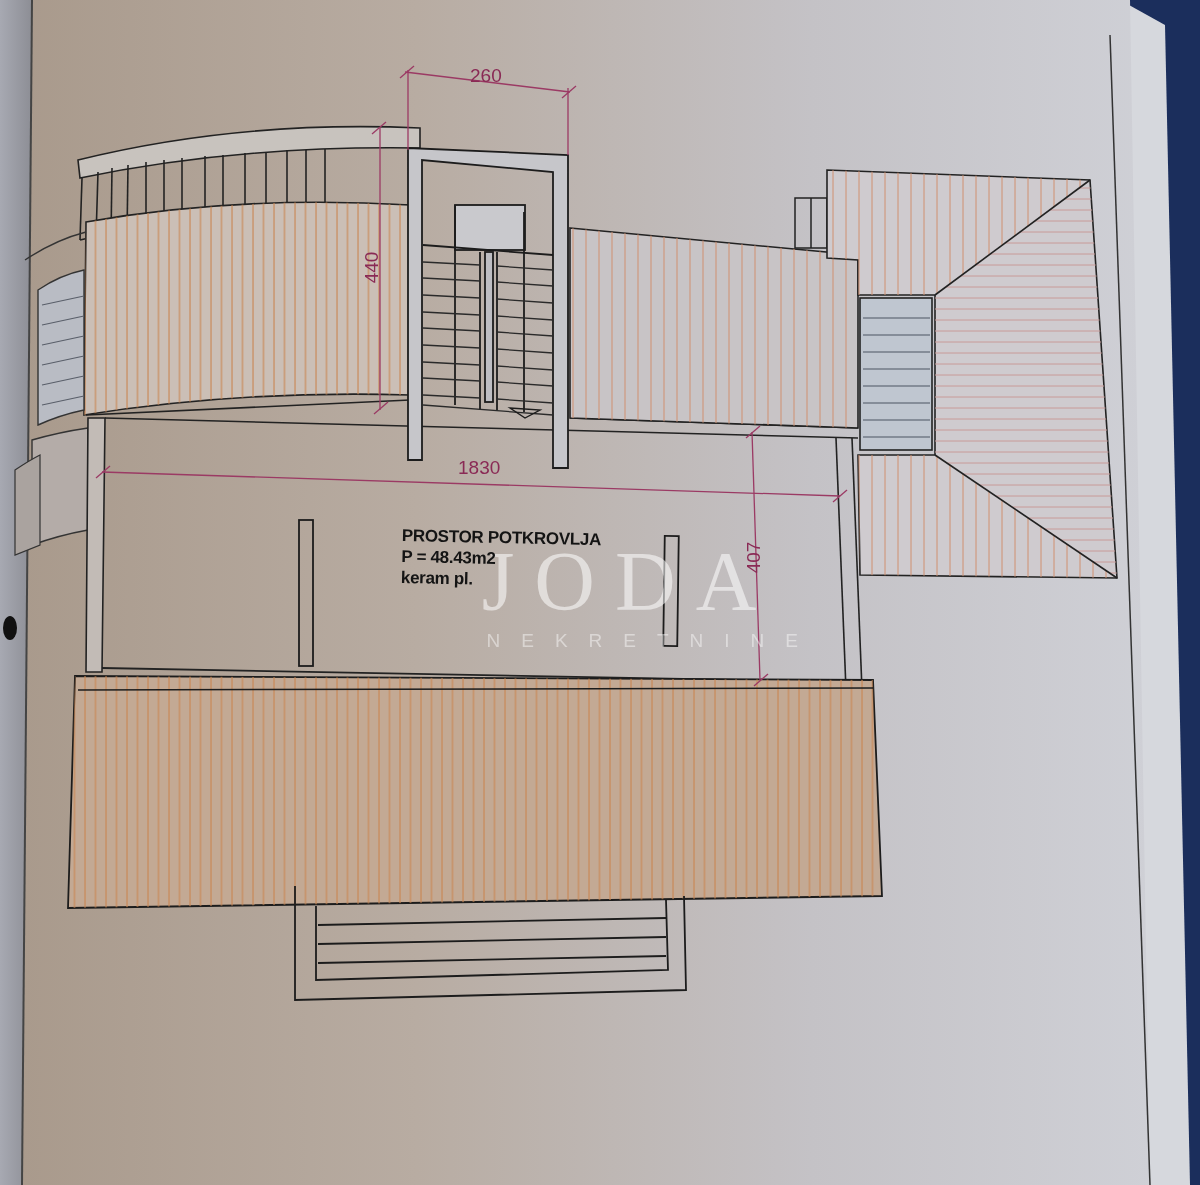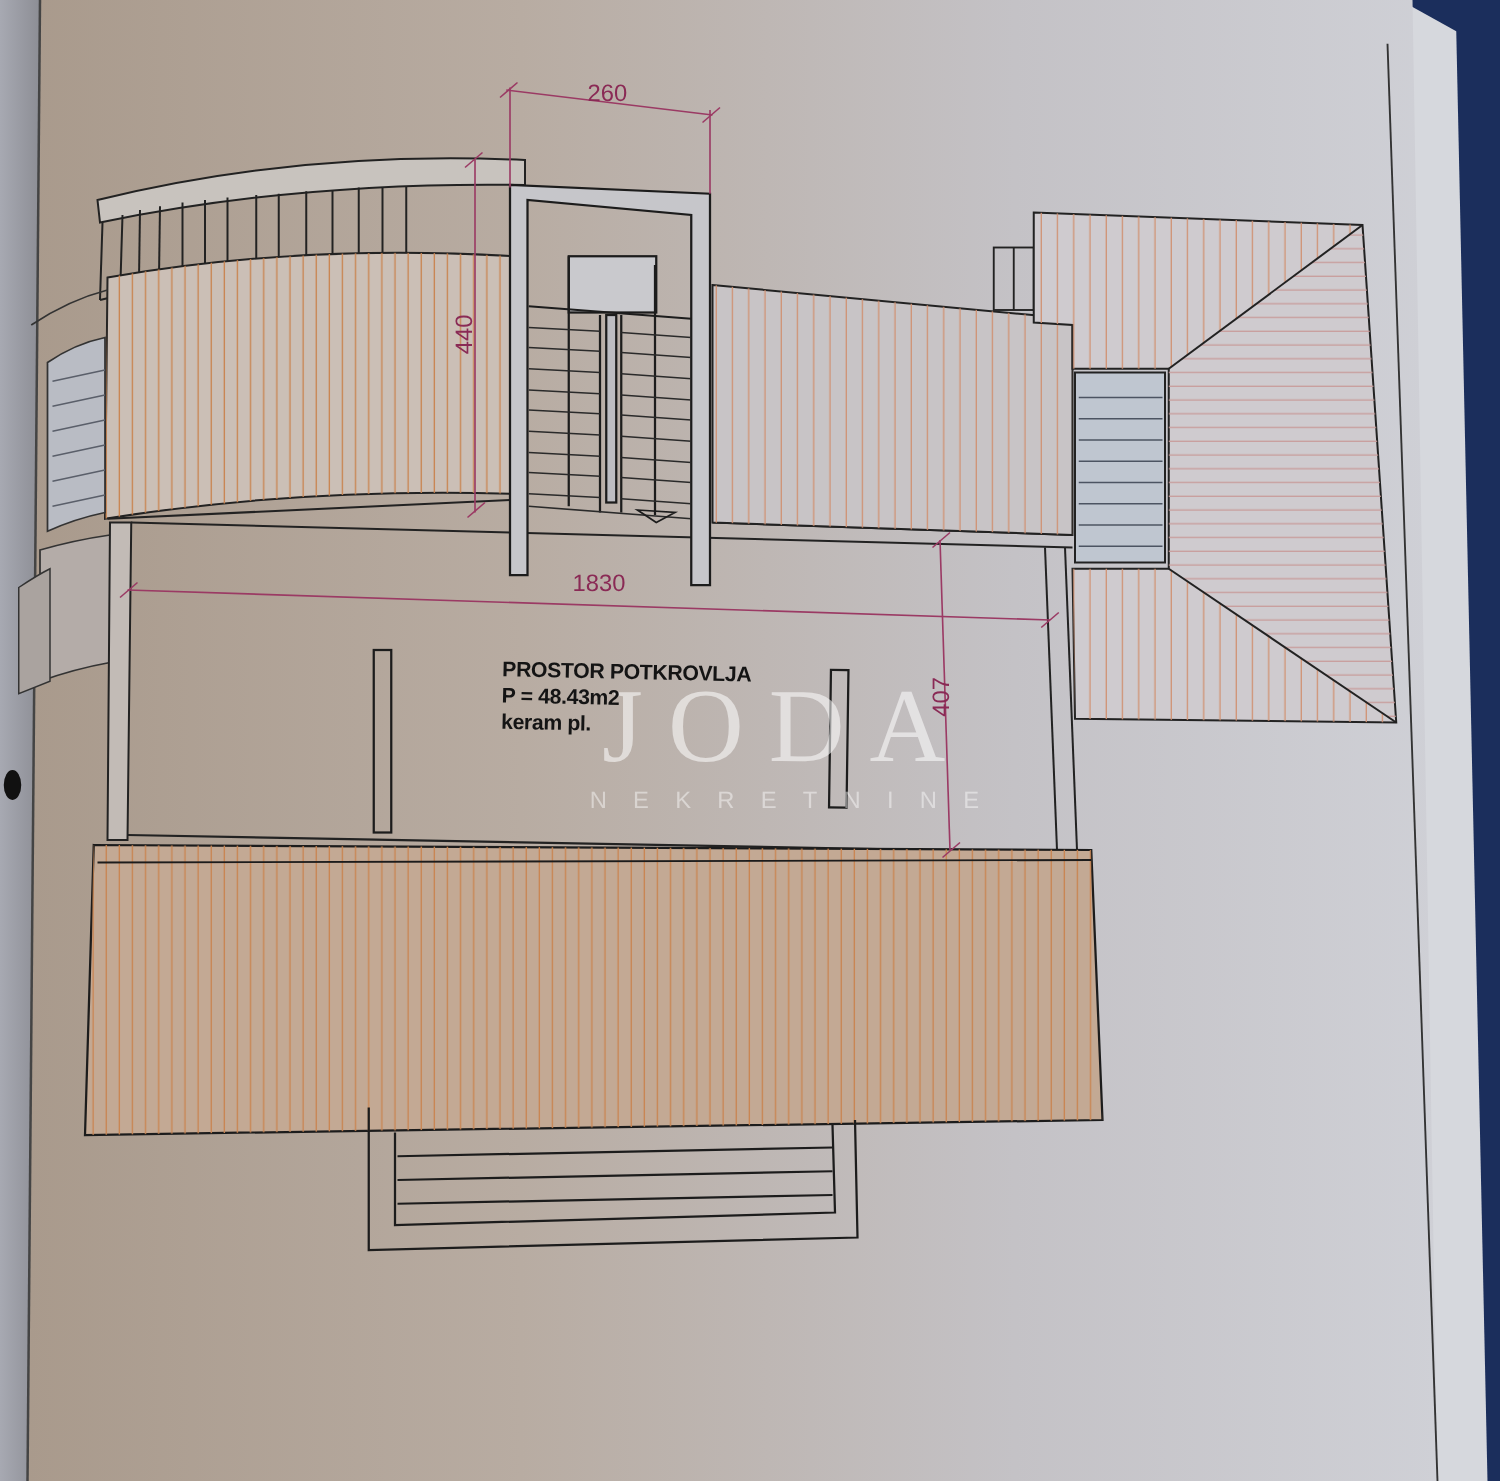--- a/index.html
+++ b/index.html
@@ -23,21 +23,21 @@
     .watermark {
       position: absolute; left: 439px; top: 540px; width: 380px; text-align: center;
       pointer-events: none;
     }
     .wm-main {
       font-family: "Liberation Serif", serif; font-size: 84px; letter-spacing: 20px;
       color: rgba(255,255,255,0.55); line-height: 1; font-weight: normal;
     }
     .wm-sub {
       font-family: "Liberation Sans", sans-serif; font-size: 19px; letter-spacing: 21px;
-      color: rgba(255,255,255,0.45); margin-top: 6px; margin-left: 18px;
+      color: rgba(255,255,255,0.45); margin-top: 6px; margin-left: 18px; text-align: right;
     }
   </style>
 </head>
 <body>
 
 <div class="stage">
   <svg width="1200" height="1185" viewBox="0 0 1200 1185" xmlns="http://www.w3.org/2000/svg">
     <defs>
       <linearGradient id="paperGrad" x1="0" y1="0" x2="1" y2="0">
         <stop offset="0" stop-color="#a99a8c"></stop>

